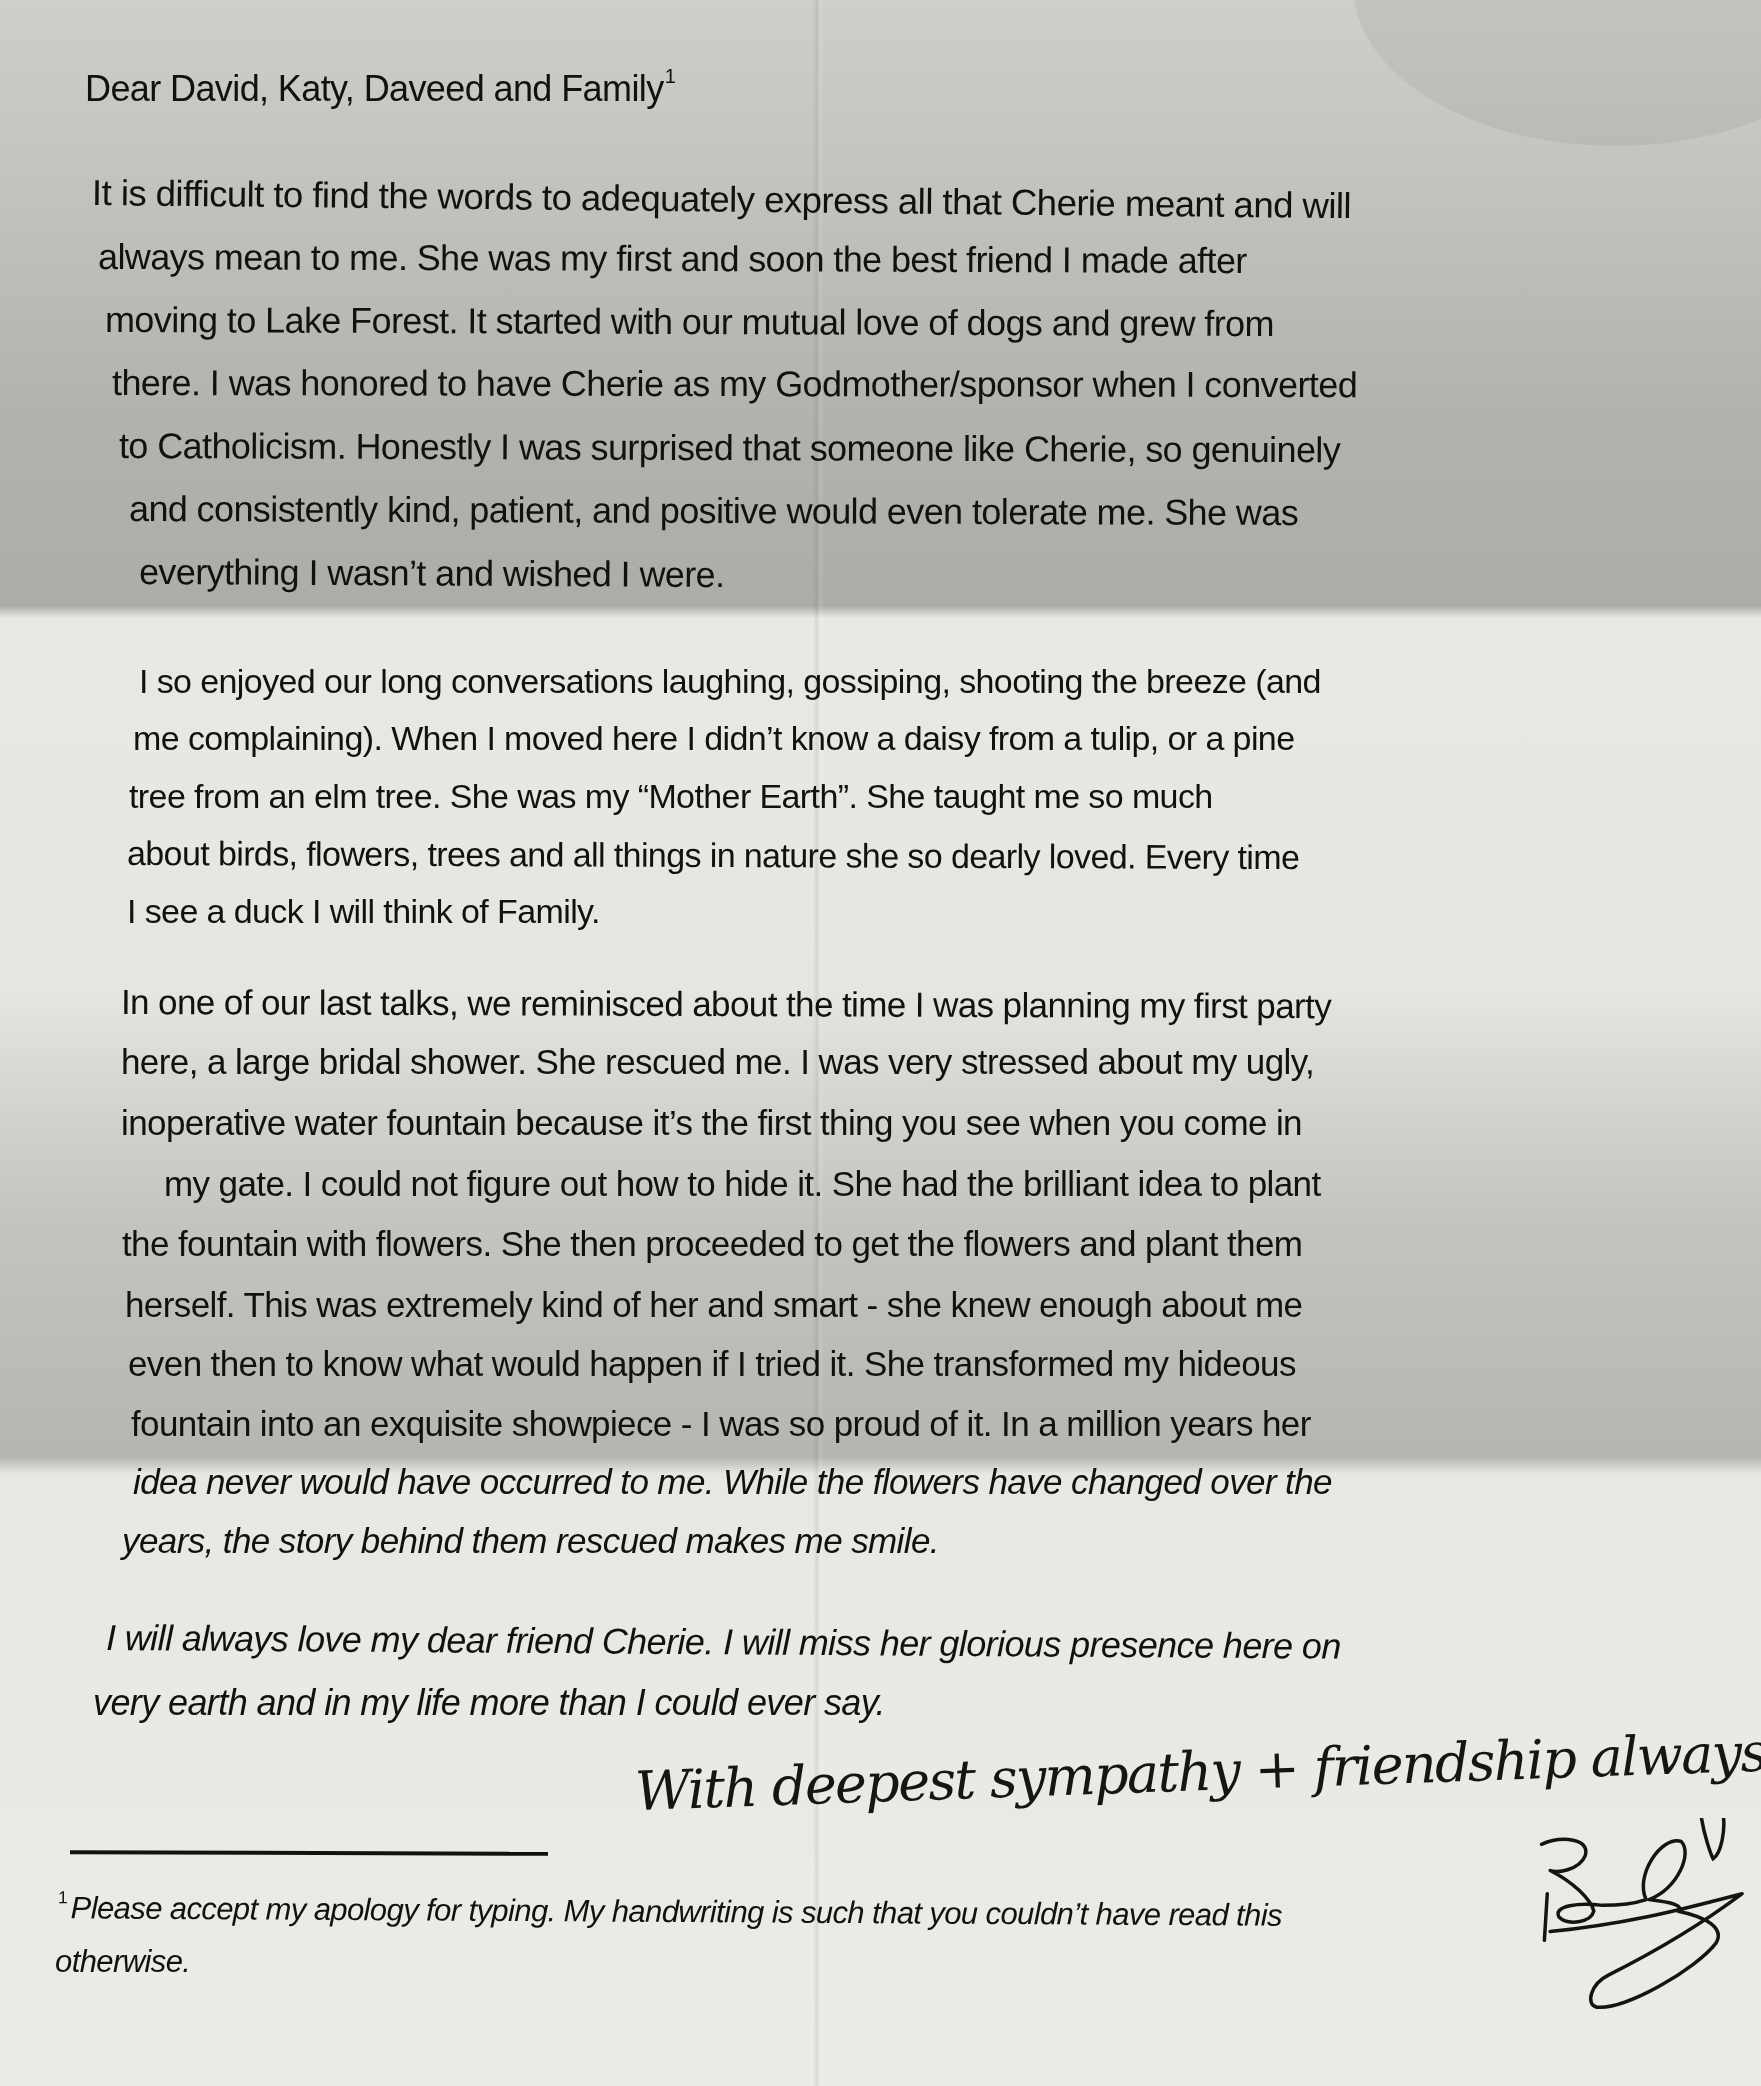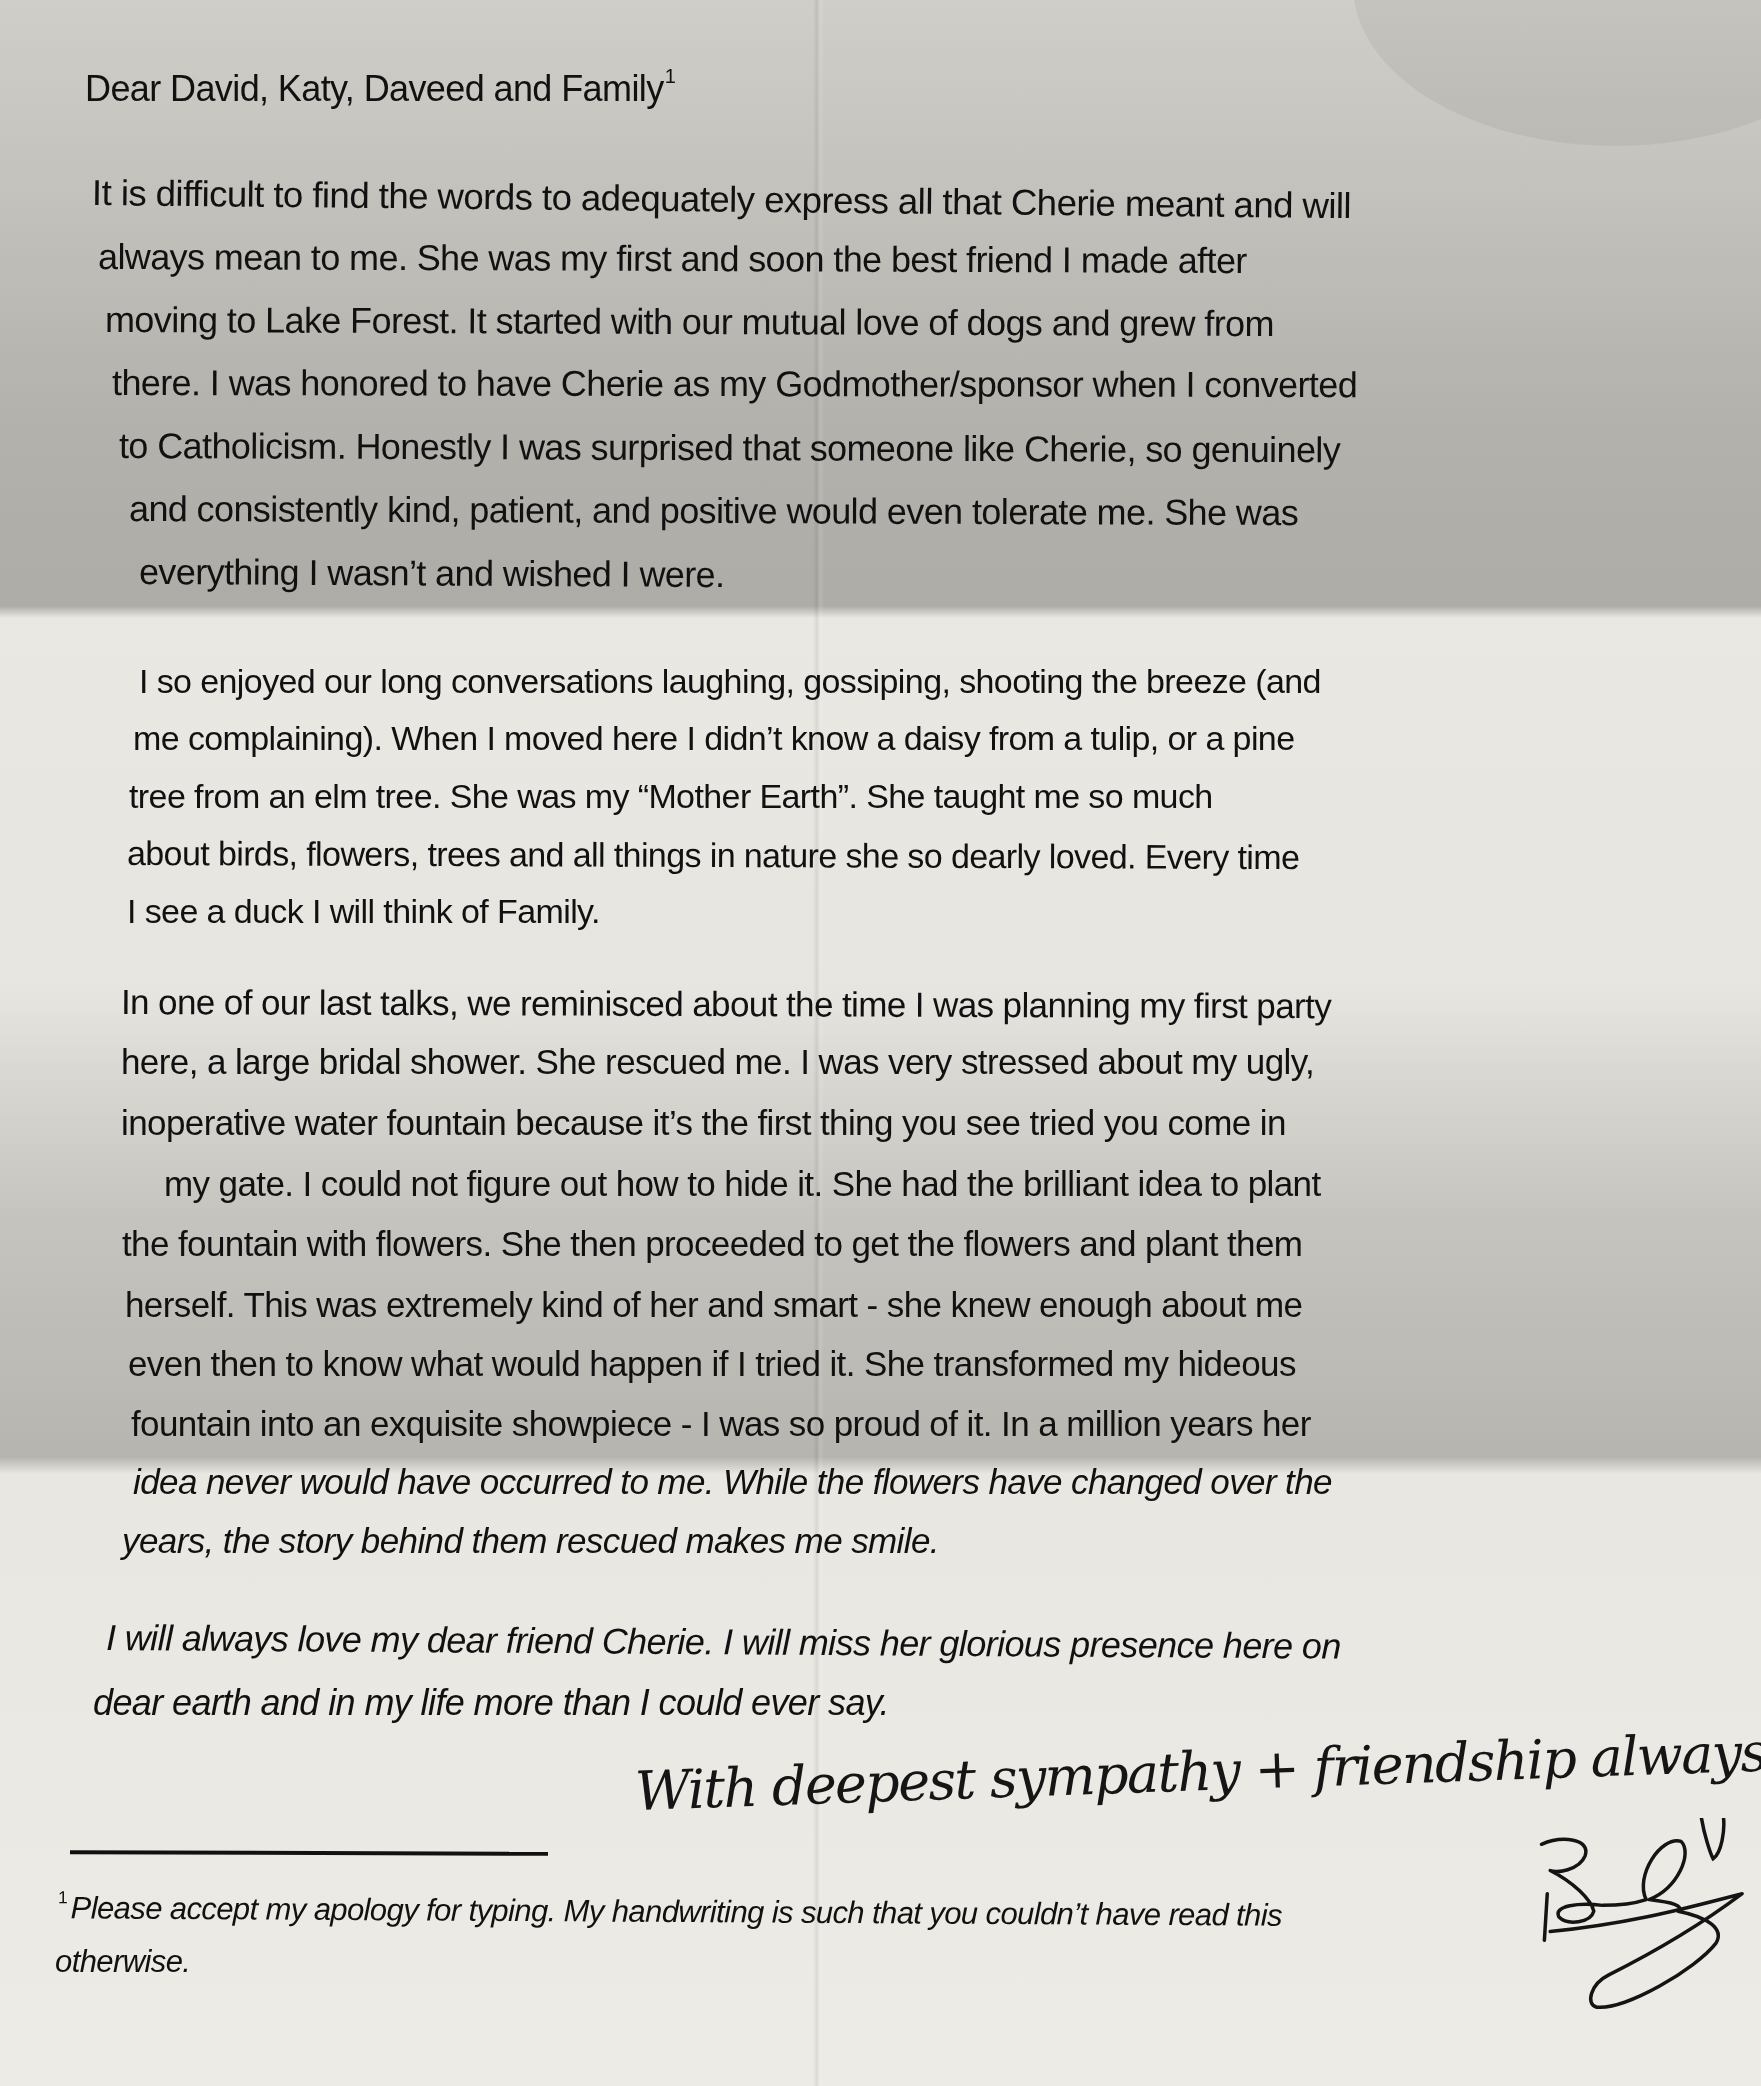--- a/index.html
+++ b/index.html
@@ -147,33 +147,33 @@
     <div class="line" style="left:139px;top:664px;">I so enjoyed our long conversations laughing, gossiping, shooting the breeze (and</div>
     <div class="line" style="left:133px;top:721px;">me complaining). When I moved here I didn’t know a daisy from a tulip, or a pine</div>
     <div class="line" style="left:129px;top:779px;">tree from an elm tree.  She was my “Mother Earth”.  She taught me so much</div>
     <div class="line" style="left:127px;top:836px;transform:rotate(0.2deg);">about birds, flowers, trees and all things in nature she so dearly loved. Every time</div>
     <div class="line" style="left:127px;top:894px;">I see a duck I will think of Family.</div>
   </div>
 
   <div class="para3">
     <div class="line" style="left:121px;top:984px;transform:rotate(0.2deg);">In one of our last talks, we reminisced about the time I was planning my first party</div>
     <div class="line" style="left:121px;top:1044px;">here, a large bridal shower.  She rescued me.  I was very stressed about my ugly,</div>
-    <div class="line" style="left:121px;top:1105px;">inoperative water fountain because it’s the first thing you see tried you come in</div>
+    <div class="line" style="left:121px;top:1105px;">inoperative water fountain because it’s the first thing you see when you come in</div>
     <div class="line" style="left:121px;top:1166px;margin-left:43px;">my gate. I could not figure out how to hide it.  She had the brilliant idea to plant</div>
     <div class="line" style="left:122px;top:1226px;text-align:center;">the fountain with flowers.  She then proceeded to get the flowers and plant them</div>
     <div class="line" style="left:125px;top:1287px;">herself.  This was extremely kind of her and smart -  she knew enough about me</div>
     <div class="line" style="left:128px;top:1346px;">even then to know what would happen if I tried it.  She transformed my hideous</div>
     <div class="line" style="left:131px;top:1406px;">fountain into an exquisite showpiece - I was so proud of it. In a million years her</div>
     <div class="line italic" style="left:133px;top:1464px;">idea never would have occurred to me. While the flowers have changed over the</div>
     <div class="line italic" style="left:122px;top:1523px;">years, the story behind them rescued makes me smile.</div>
   </div>
 
   <div class="para4">
     <div class="line italic" style="left:106px;top:1620px;transform:rotate(0.4deg);">I will always love my dear friend Cherie.  I will miss her glorious presence here on</div>
-    <div class="line italic" style="left:93px;top:1685px;">dear earth and in my life more than I could ever say.</div>
+    <div class="line italic" style="left:93px;top:1685px;">very earth and in my life more than I could ever say.</div>
   </div>
 
   <div class="signature-line" style="left:635px;top:1760px;">With deepest sympathy + friendship always,</div>
 
   <svg class="signature-svg" viewBox="0 0 440 340">
     <path d="M85 45 C 120 30, 170 35, 160 65 C 150 90, 110 95, 100 90 C 140 110, 170 140, 175 160 C 170 180, 130 185, 115 170 C 105 150, 150 145, 190 150 C 230 150, 250 145, 265 140 C 245 100, 290 30, 325 40 C 345 60, 320 120, 270 140 C 310 145, 330 150, 320 160 C 370 170, 400 190, 385 215 C 350 260, 230 330, 180 325 C 160 320, 170 285, 200 270 C 260 240, 350 190, 430 130 C 350 150, 250 180, 100 195" fill="none" stroke="#141414" stroke-width="6" stroke-linecap="round" stroke-linejoin="round"></path>
     <path d="M95 130 L 90 210" fill="none" stroke="#141414" stroke-width="6" stroke-linecap="round"></path>
     <path d="M360 0 C 365 30, 375 60, 380 70 C 395 60, 400 20, 398 0" fill="none" stroke="#141414" stroke-width="6" stroke-linecap="round"></path>
   </svg>
 

